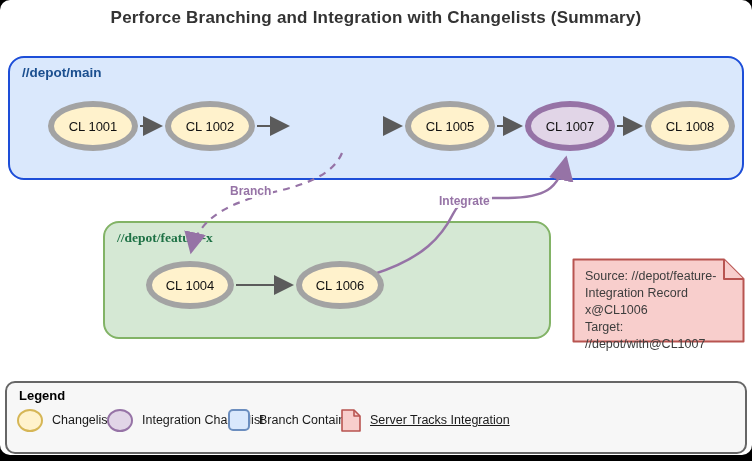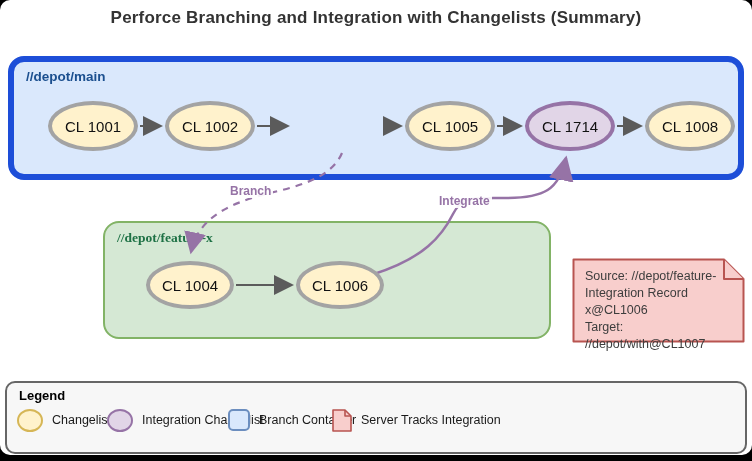--- a/index.html
+++ b/index.html
@@ -15,37 +15,37 @@
   .title {
     position:absolute; top:8px; left:0; width:752px; text-align:center;
     font-size:17px; font-weight:bold; color:#333333; letter-spacing:.2px;
   }
   
   .container {
     position:absolute; border-radius:16px;
   }
   .container.main {
     left:8px; top:56px; width:736px; height:124px;
-    background:#DAE8FC; border:6px solid #1d4ed8;
+    background:#DAE8FC; border:2px solid #1d4ed8;
   }
   .container.feature {
     left:103px; top:221px; width:448px; height:118px;
     background:#D5E8D4; border:2px solid #82B366;font-family:Liberation Serif, serif;
   }
   .container-label {
     position:absolute; left:12px; top:7px; font-size:13.5px; font-weight:bold;
   }
   .container.main .container-label { color:#1B4F8F; }
   .container.feature .container-label { color:#1E7145; }
   
   .node {
     position:absolute; width:90px; height:50px; border-radius:50%;
-    background:#FFF2CC; border:4px solid #a3a3a3;
+    background:#FFF2CC; border:6px solid #a3a3a3;
     display:flex; align-items:center; justify-content:center;
-    font-size:15px; color:#111;
+    font-size:13px; color:#111;
   }
   .node.integration { background:#E1D5E7; border-color:#9673A6; }
   .n1001 { left:48px;  top:101px; }
   .n1002 { left:165px; top:101px; }
   .n1003 { left:292px; top:101px; }
   .n1005 { left:405px; top:101px; }
   .n1007 { left:525px; top:101px; }
   .n1008 { left:645px; top:101px; }
   .n1004 { left:146px; top:261px; width:88px; height:48px; }
   .n1006 { left:296px; top:261px; width:88px; height:48px; }
@@ -74,21 +74,21 @@
     position:absolute; left:12px; top:5px;
     font-size:13px; font-weight:bold; color:#000000;
   }
   .legend-item {
     position:absolute; top:25px; display:flex; align-items:center; gap:9px;
     font-size:12.5px; color:#1a1a1a; height:24px;
   }
   .li-1 { left:10px; }
   .li-2 { left:100px; }
   .li-3 { left:221px; }
-  .li-4 { left:325px; }
+  .li-4 { left:334px;text-decoration:underline; }
   .sw-ellipse {
     width:26px; height:23px; border-radius:50%;
     background:#FFF2CC; border:2px solid #D6B656; flex:0 0 auto;
   }
   .sw-ellipse.purple { background:#E1D5E7; border-color:#9673A6; }
   .sw-rect {
     width:22px; height:22px; border-radius:5px;
     background:#DAE8FC; border:2px solid #6C8EBF; flex:0 0 auto;
   }
   .sw-note { flex:0 0 auto; display:block; }
@@ -131,21 +131,21 @@
   <div class="node n1001">
     <span>CL 1001</span>
   </div>
   <div class="node n1002">
     <span>CL 1002</span>
   </div>
   <div class="node n1005">
     <span>CL 1005</span>
   </div>
   <div class="node integration n1007">
-    <span>CL 1714</span>
+    <span>CL 1007</span>
   </div>
   <div class="node n1008">
     <span>CL 1008</span>
   </div>
 
   <div class="node n1004">
     <span>CL 1004</span>
   </div>
   <div class="node n1006">
     <span>CL 1006</span>

